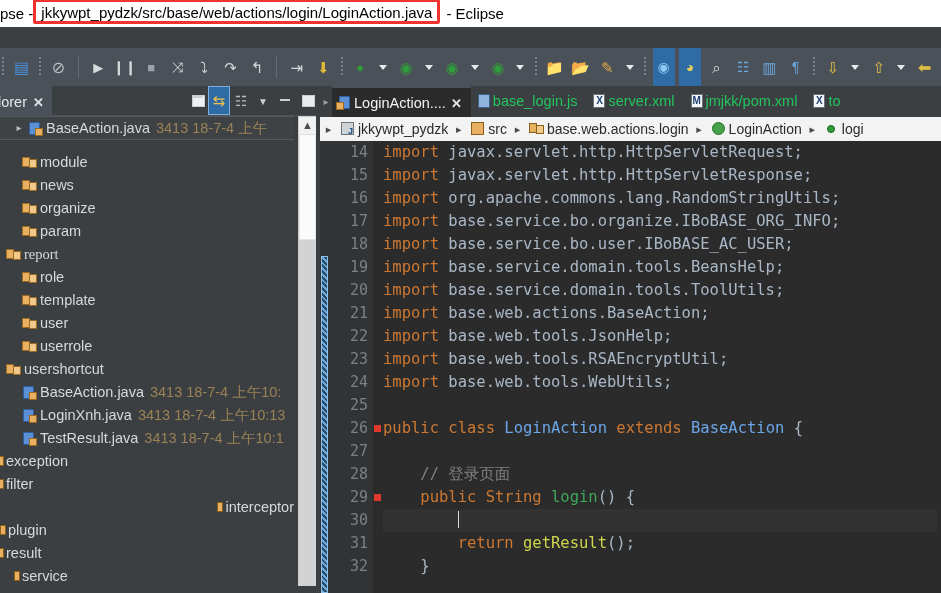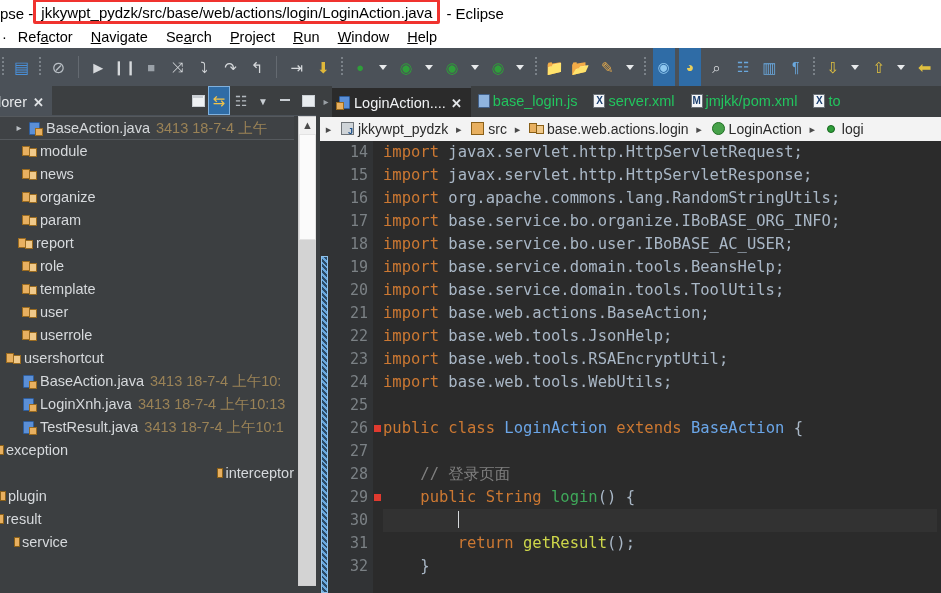--- a/index.html
+++ b/index.html
@@ -197,23 +197,20 @@
 </style>
 </head>
 <body>
 
 <div class="app">
 
   <div class="titlebar">
     <span class="seg tb-pre">pse -</span><span class="title-box"><span>jkkywpt_pydzk/src/base/web/actions/login/LoginAction.java</span></span><span class="seg tb-post">- Eclipse</span>
   </div>
 
-  <div class="menubar">
-    <span class="mi clip">·</span><span class="mi">Ref<u>a</u>ctor</span><span class="mi"><u>N</u>avigate</span><span class="mi">Se<u>a</u>rch</span><span class="mi"><u>P</u>roject</span><span class="mi"><u>R</u>un</span><span class="mi"><u>W</u>indow</span><span class="mi"><u>H</u>elp</span>
-  </div>
 
   <div class="toolbar">
     <div class="tb-row">
       <span class="grip"></span>
       <span class="ti"><span class="g" style="color:#4a90d9;font-size:16px;">▤</span></span>
       <span class="grip"></span>
       <span class="ti"><span class="g" style="color:#b8bec4;font-size:16px;">⊘</span></span>
       <span class="sep"></span>
       <span class="ti"><span class="g" style="font-size:13px;">▶</span></span>
       <span class="ti"><span class="g" style="font-size:14px;">❙❙</span></span>
@@ -265,34 +262,35 @@
         <span>lorer</span><span class="x">✕</span>
       </div>
       <div class="exp-tools">
         <span class="et"><span class="sq"></span><span class="sqh"></span></span><span class="et on"><span class="g" style="color:#f0c24a;font-size:15px;">⇆</span></span><span class="et"><span class="g" style="font-size:14px;color:#b4bac0;">☷</span></span><span class="et"><span class="g" style="font-size:10px;">▼</span></span><span class="et"><span class="bar"></span></span><span class="et"><span class="sq" style="background:#e8ecef;"></span></span>
       </div>
     </div>
     <div class="exp-sep"></div>
 
     <div class="tree" id="tree">
         <div class="row first" style="padding-left: 12px;"><span class="arrow">▸</span><span class="ico ico-java"></span><span class="nm">BaseAction.java</span><span class="meta">3413  18-7-4 上午</span></div>
-        <div class="row" style="padding-left: 20px;"><span class="ico ico-pkg"></span><span class="nm">module</span></div>
+        <div class="row" style="padding-left: 20px; margin-top: 11px;"><span class="ico ico-pkg"></span><span class="nm">module</span></div>
         <div class="row" style="padding-left: 20px;"><span class="ico ico-pkg"></span><span class="nm">news</span></div>
         <div class="row" style="padding-left: 20px;"><span class="ico ico-pkg"></span><span class="nm">organize</span></div>
         <div class="row" style="padding-left: 20px;"><span class="ico ico-pkg"></span><span class="nm">param</span></div>
-        <div class="row" style="padding-left: 16px;"><span class="ico ico-pkg"></span><span class="nm">report</span></div>
+        <div class="row" style="padding-left: 4px; font-family: Liberation Serif, serif;"><span class="ico ico-pkg"></span><span class="nm">report</span></div>
         <div class="row" style="padding-left: 20px;"><span class="ico ico-pkg"></span><span class="nm">role</span></div>
         <div class="row" style="padding-left: 20px;"><span class="ico ico-pkg"></span><span class="nm">template</span></div>
         <div class="row" style="padding-left: 20px;"><span class="ico ico-pkg"></span><span class="nm">user</span></div>
         <div class="row" style="padding-left: 20px;"><span class="ico ico-pkg"></span><span class="nm">userrole</span></div>
         <div class="row" style="padding-left: 4px;"><span class="ico ico-pkg"></span><span class="nm">usershortcut</span></div>
         <div class="row" style="padding-left: 20px;"><span class="ico ico-java"></span><span class="nm">BaseAction.java</span><span class="meta">3413  18-7-4 上午10:</span></div>
         <div class="row" style="padding-left: 20px;"><span class="ico ico-java"></span><span class="nm">LoginXnh.java</span><span class="meta">3413  18-7-4 上午10:13</span></div>
         <div class="row" style="padding-left: 20px;"><span class="ico ico-java"></span><span class="nm">TestResult.java</span><span class="meta">3413  18-7-4 上午10:1</span></div>
         <div class="row" style="padding-left: 2px;"><span style="display: inline-block; width: 4px; height: 23px; vertical-align: top; position: relative;"><span style="position:absolute;left:-4px;top:6px;width:6px;height:10px;background:#e8b060;border:1px solid #8a6018;box-sizing:border-box;"></span></span><span class="nm">exception</span></div>
+        <div class="row" style="padding-left: 2px;"><span style="display: inline-block; width: 4px; height: 23px; vertical-align: top; position: relative;"><span style="position:absolute;left:-4px;top:6px;width:6px;height:10px;background:#e8b060;border:1px solid #8a6018;box-sizing:border-box;"></span></span><span class="nm">filter</span></div>
         <div class="row" style="padding-left: 2px; text-align: right;"><span style="display: inline-block; width: 4px; height: 23px; vertical-align: top; position: relative;"><span style="position:absolute;left:-4px;top:6px;width:6px;height:10px;background:#e8b060;border:1px solid #8a6018;box-sizing:border-box;"></span></span><span class="nm">interceptor</span></div>
         <div class="row" style="padding-left: 4px;"><span style="display: inline-block; width: 4px; height: 23px; vertical-align: top; position: relative;"><span style="position:absolute;left:-4px;top:6px;width:6px;height:10px;background:#e8b060;border:1px solid #8a6018;box-sizing:border-box;"></span></span><span class="nm">plugin</span></div>
         <div class="row" style="padding-left: 2px;"><span style="display: inline-block; width: 4px; height: 23px; vertical-align: top; position: relative;"><span style="position:absolute;left:-4px;top:6px;width:6px;height:10px;background:#e8b060;border:1px solid #8a6018;box-sizing:border-box;"></span></span><span class="nm">result</span></div>
         <div class="row" style="padding-left: 18px;"><span style="display: inline-block; width: 4px; height: 23px; vertical-align: top; position: relative;"><span style="position:absolute;left:-4px;top:6px;width:6px;height:10px;background:#e8b060;border:1px solid #8a6018;box-sizing:border-box;"></span></span><span class="nm">service</span></div>
       </div>
 
     <div class="exp-scroll">
       <div class="up">▲</div>
       <div class="thumb"></div>
       <div class="track"></div>

